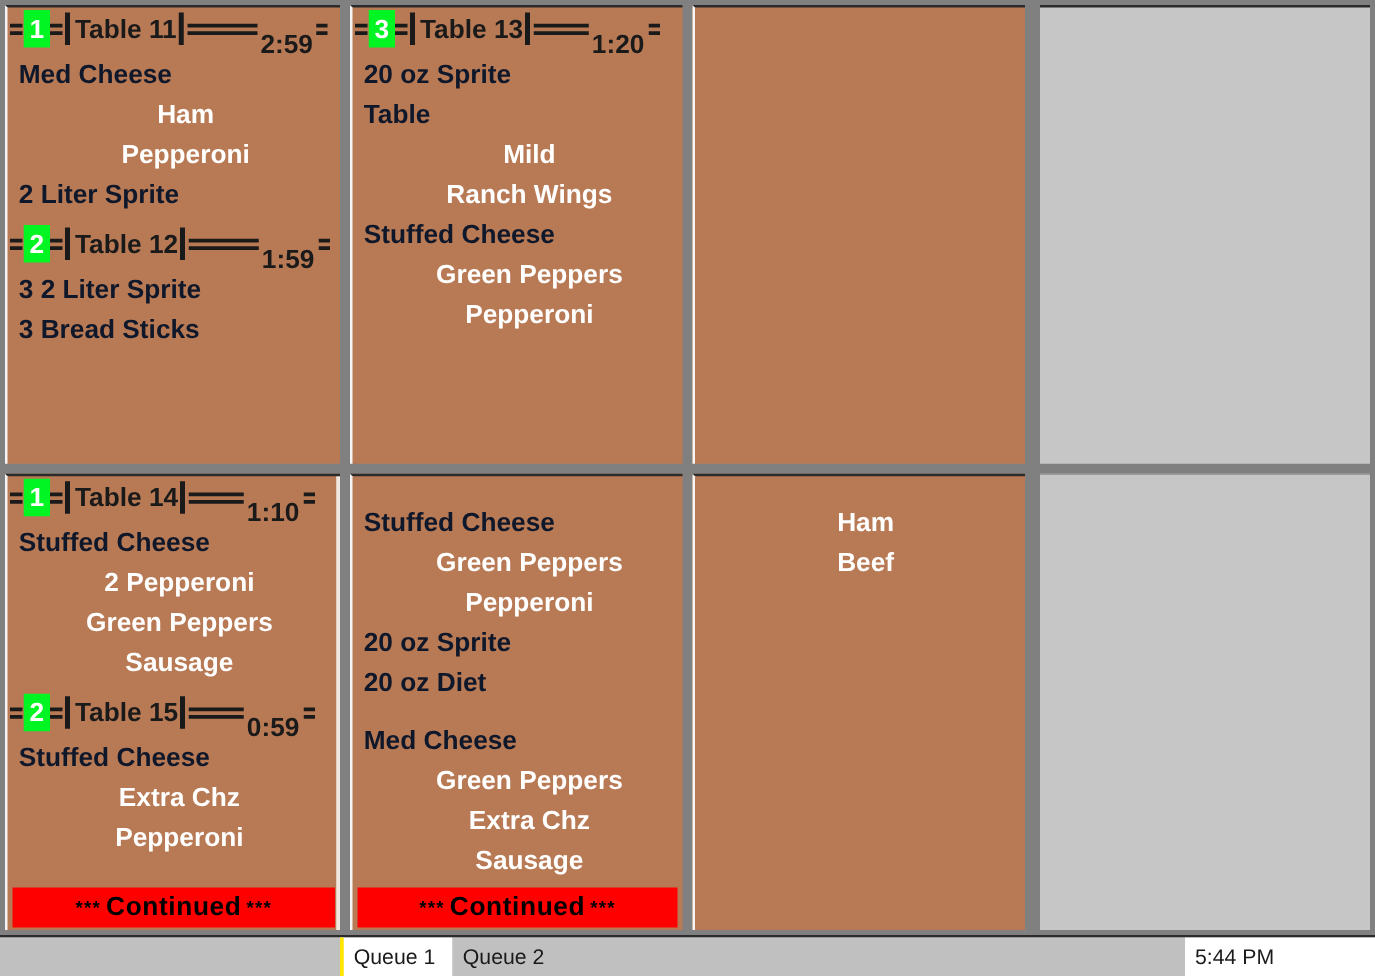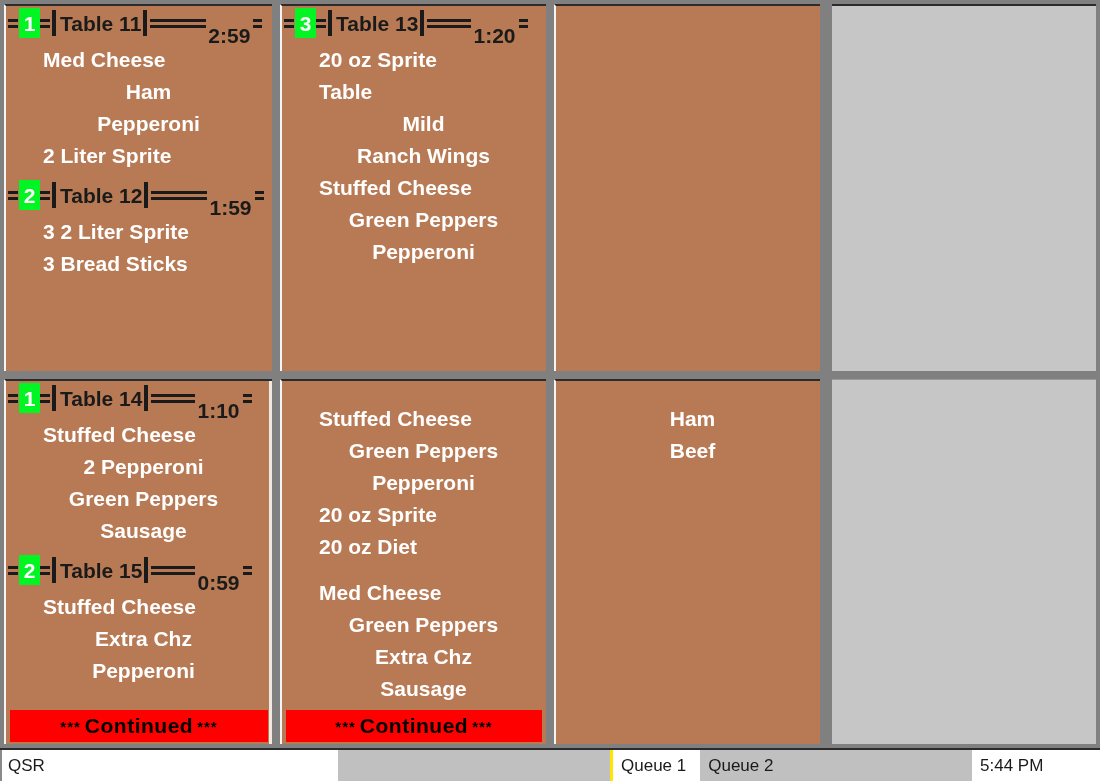--- a/index.html
+++ b/index.html
@@ -137,22 +137,21 @@
 
   .item-list { padding: 4px 0 0 0; }
   .item-line {
     font-size: 21px;
     font-weight: bold;
     line-height: 32px;
     white-space: nowrap;
     padding-left: 9px;
   }
   .item-line.product {
-    color: #ffffff;
-    margin-left: 28px;
+    color: #0f172a;
   }
   .item-line.modifier {
     color: #ffffff;
     padding-left: 19px;
     text-align: center;
   }
   .item-line.modifier.flush {
     padding-left: 9px;
   }
 
@@ -217,21 +216,21 @@
   }
   .sb-tab.active {
     background: #ffffff;
     border-left: 3px solid #ffe500;
   }
   #sb-gap-2 {
     flex: 1;
     background: #c0c0c0;
   }
   #sb-clock {
-    width: 128px;
+    width: 152px;
     background: #ffffff;
     padding-left: 8px;
   }
 </style>
 </head>
 <body>
 
 <div id="kds-app">
 
   <div id="order-grid">
@@ -381,21 +380,20 @@
         <div class="item-line modifier flush">Ham</div>
         <div class="item-line modifier flush">Beef</div>
       </div>
     </div>
 
     <div class="cell gray notop" style="left:832px; top:379px; width:264px; height:365px;"></div>
 
   </div>
 
   <div id="status-bar">
-    <div id="sb-app-name" class="sb-field">QSR</div>
     <div id="sb-gap-1" class="sb-field"></div>
     <div class="sb-field sb-tab active">Queue 1</div>
     <div class="sb-field sb-tab">Queue 2</div>
     <div id="sb-gap-2" class="sb-field"></div>
     <div id="sb-clock" class="sb-field">5:44 PM</div>
   </div>
 
 </div>
 
 </body></html>

